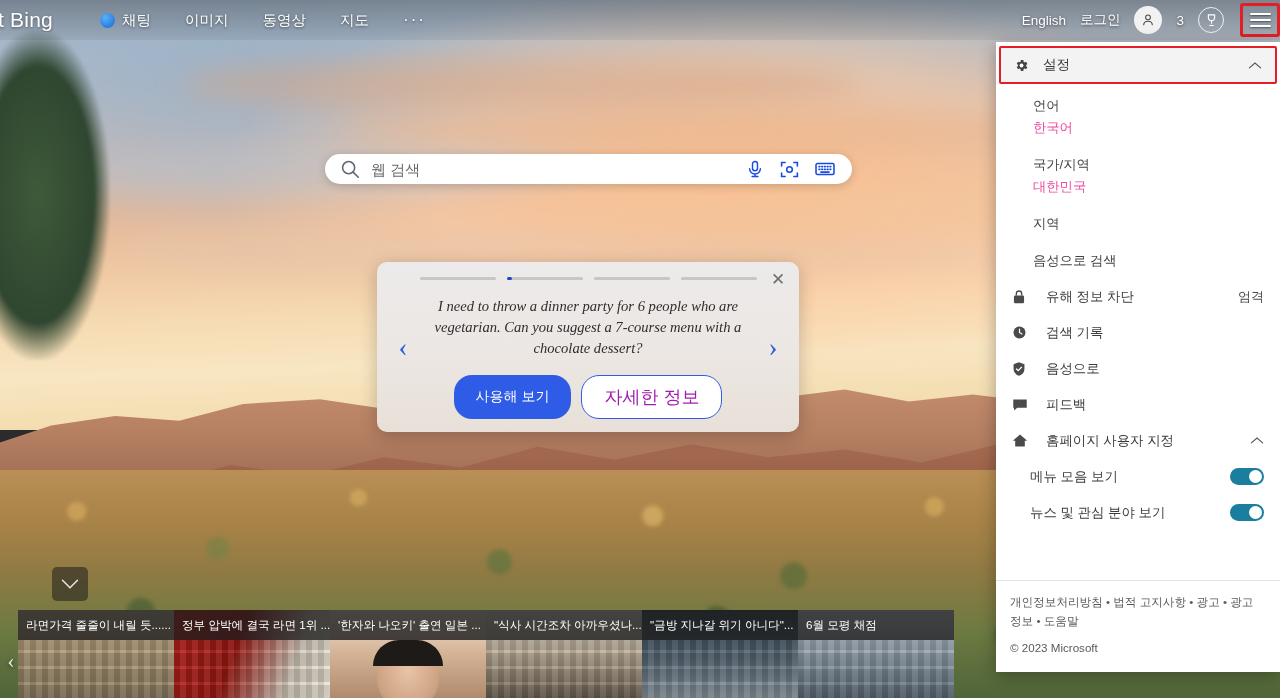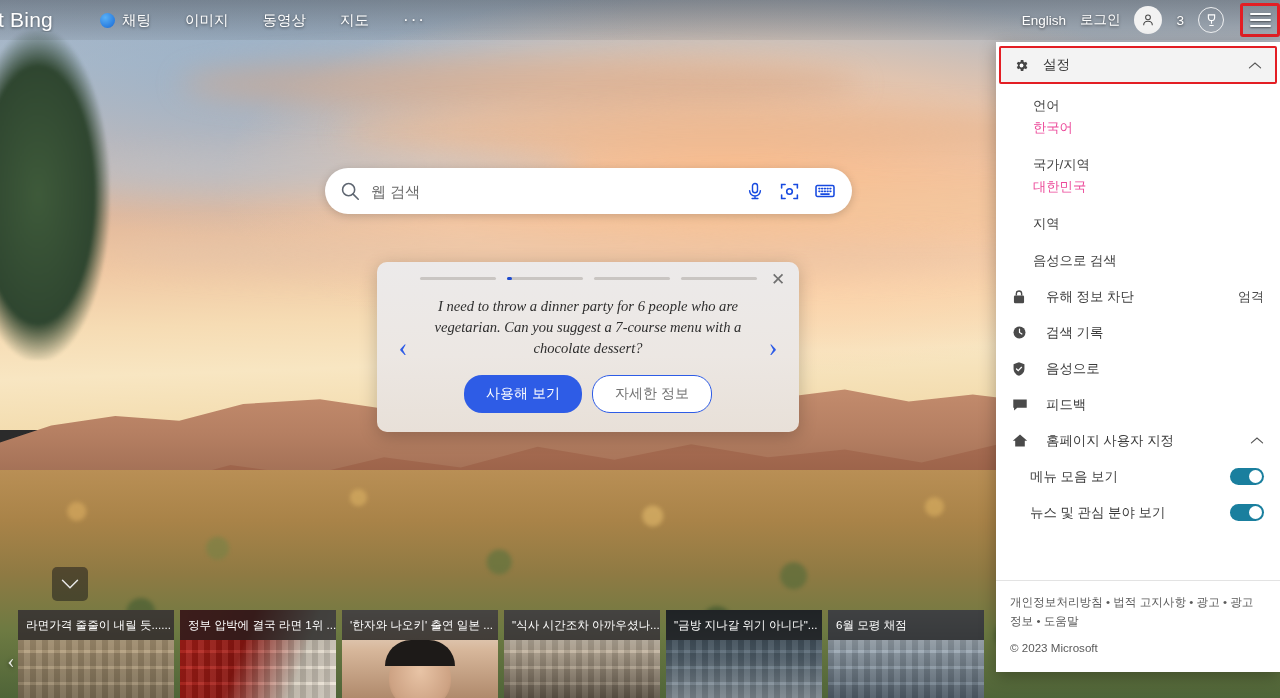--- a/index.html
+++ b/index.html
@@ -116,21 +116,21 @@
     width: 40px; height: 34px; display:flex; align-items:center; justify-content:center;
     border: 3px solid #e31e24; border-radius: 3px; cursor:pointer; margin-left: 2px;
   }
   .hamburger span {
     display:block; width: 21px; height: 2.4px; background: #fff; border-radius: 1px; margin: 3.4px 0;
     box-shadow: 0 1px 2px rgba(0,0,0,.5);
   }
 
   
   .searchbox {
-    position: absolute; left: 325px; top: 168px; width: 527px; height: 46px;
+    position: absolute; left: 325px; top: 154px; width: 527px; height: 30px;
     background: #fff; border-radius: 24px; display: flex; align-items: center;
     box-shadow: 0 2px 10px rgba(0,0,0,.18); z-index: 20; padding: 0 16px 0 14px;
   }
   .sb-search-icon { width: 22px; height: 22px; flex: 0 0 auto; }
   .sb-input {
     flex: 1; border: none; outline: none; font-size: 15px; color: #2b2b2b;
     margin-left: 10px; background: transparent; font-family: inherit;
   }
   .sb-input::placeholder { color: #6b6b6b; }
   .sb-icons { display: flex; align-items: center; gap: 14px; }
@@ -157,42 +157,42 @@
     margin-top: 16px; width: 320px; text-align: center; font-style: italic;
     font-size: 14.6px; line-height: 1.45; color: #2d2d2d;
     font-family: "Liberation Serif", serif;
   }
   .promo-btns { display: flex; gap: 10px; margin-top: 16px; }
   .btn-primary {
     background: #2e5ce6; color:#fff; border:none; border-radius: 18px;
     padding: 9px 22px; font-size: 14px; cursor: pointer; font-family: inherit;
   }
   .btn-outline {
-    background: #fff; color:#737373; border: 1.4px solid #2e5ce6; border-radius: 18px;
-    padding: 9px 22px; font-size: 14px; cursor: pointer; font-family: inherit;
+    background: #fff; color:#a21caf; border: 1.4px solid #2e5ce6; border-radius: 18px;
+    padding: 9px 22px; font-size: 18px; cursor: pointer; font-family: inherit;
   }
   .promo-arrow {
     position: absolute; top: 70px; width: 26px; height: 30px; color: #2e5ce6;
     font-size: 27px; line-height: 30px; text-align: center; cursor: pointer;
     font-family: "Liberation Serif", serif;
   }
   .promo-arrow.left { left: 13px; }
   .promo-arrow.right { right: 13px; }
 
   
   .scroll-chev {
     position: absolute; left: 52px; top: 567px; width: 36px; height: 34px;
     background: rgba(30,30,30,.55); border-radius: 5px; z-index: 18;
     display:flex; align-items:center; justify-content:center; cursor:pointer;
   }
 
   
   .news {
     position: absolute; left: 0; bottom: 0; width: 1280px; height: 88px; z-index: 15;
-    display: flex; gap: 6px; padding: 0 18px;
+    display: flex; gap: 0; padding: 0 18px;
   }
   .news-card {
     position: relative; width: 156px; height: 88px; overflow: hidden; cursor: pointer;
     background: #3a3a3a;
   }
   .nc-img { position: absolute; inset: 0; }
   .nc-title {
     position: absolute; left: 0; right: 0; top: 0; height: 30px;
     background: rgba(28,28,28,.80); color: #fff; font-size: 11.6px;
     display: flex; align-items: center; padding: 0 8px; white-space: nowrap; overflow: hidden;

